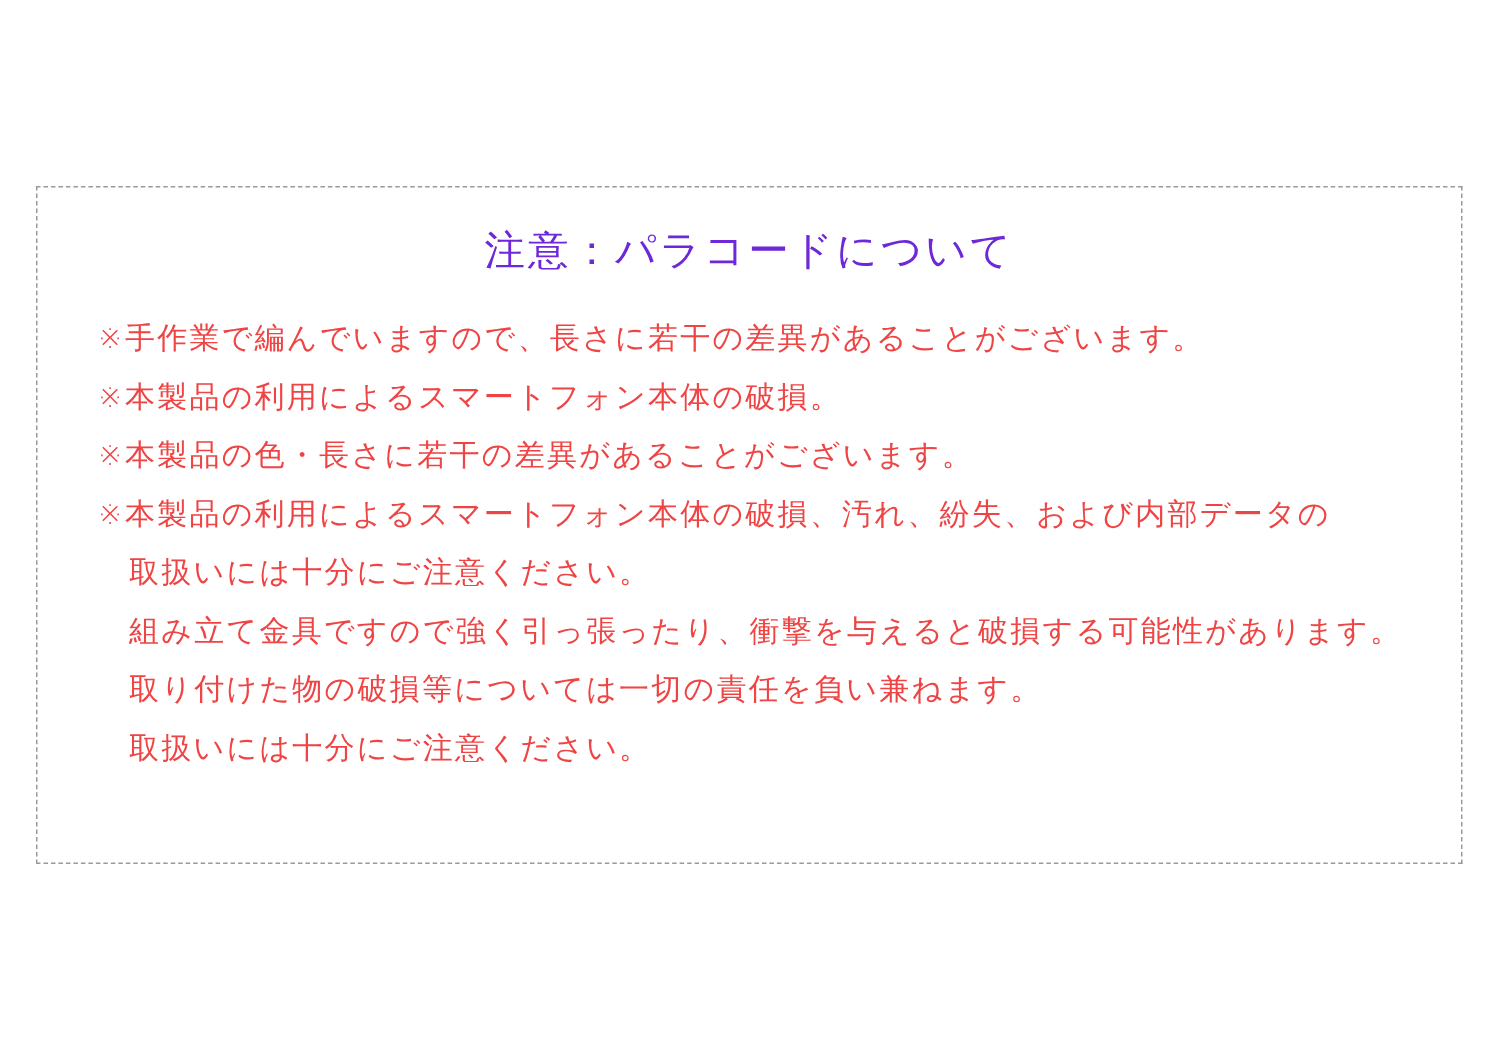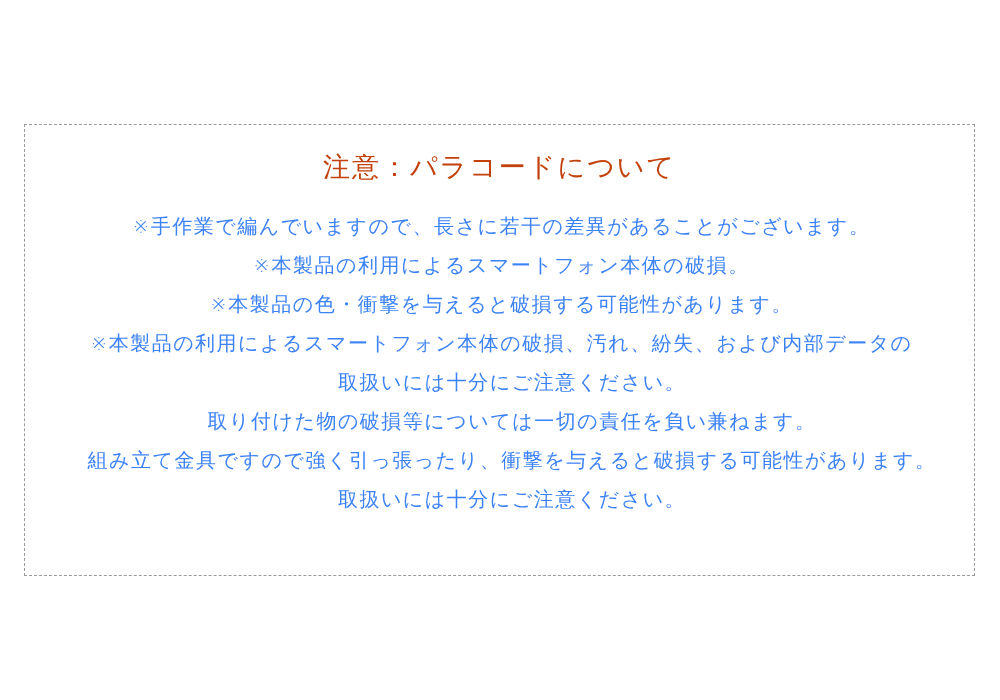--- a/index.html
+++ b/index.html
@@ -21,50 +21,49 @@
     width: 951px;
     height: 452px;
     box-sizing: border-box;
     border: 1px dashed #9a9a9a;
     background: #ffffff;
   }
   .notice-title {
     margin: 0;
     padding-top: 24px;
     text-align: center;
-    color: #c2410c;
+    color: #6d28d9;
     font-size: 27px;
     font-weight: 400;
     letter-spacing: 2px;
   }
   .notice-lines {
     margin-top: 22px;
     padding: 0 36px 0 40px;
-    color: #3b82f6;
+    color: #ef4444;
     font-size: 20px;
     font-weight: 300;
     letter-spacing: 1.5px;
-    text-align: center;
   }
   .notice-line {
     line-height: 39px;
     white-space: nowrap;
   }
   .notice-line.indent {
     padding-left: 21px;
   }
 </style>
 </head>
 <body>
 
 <div class="notice-box">
   <h1 class="notice-title">注意：パラコードについて</h1>
   <div class="notice-lines">
       <div class="notice-line">※手作業で編んでいますので、長さに若干の差異があることがございます。</div>
       <div class="notice-line">※本製品の利用によるスマートフォン本体の破損。</div>
-      <div class="notice-line">※本製品の色・衝撃を与えると破損する可能性があります。</div>
+      <div class="notice-line">※本製品の色・長さに若干の差異があることがございます。</div>
       <div class="notice-line">※本製品の利用によるスマートフォン本体の破損、汚れ、紛失、および内部データの</div>
       <div class="notice-line indent">取扱いには十分にご注意ください。</div>
+      <div class="notice-line indent">組み立て金具ですので強く引っ張ったり、衝撃を与えると破損する可能性があります。</div>
       <div class="notice-line indent">取り付けた物の破損等については一切の責任を負い兼ねます。</div>
-      <div class="notice-line indent">組み立て金具ですので強く引っ張ったり、衝撃を与えると破損する可能性があります。</div>
       <div class="notice-line indent">取扱いには十分にご注意ください。</div>
     </div>
 </div>
 
 </body></html>

